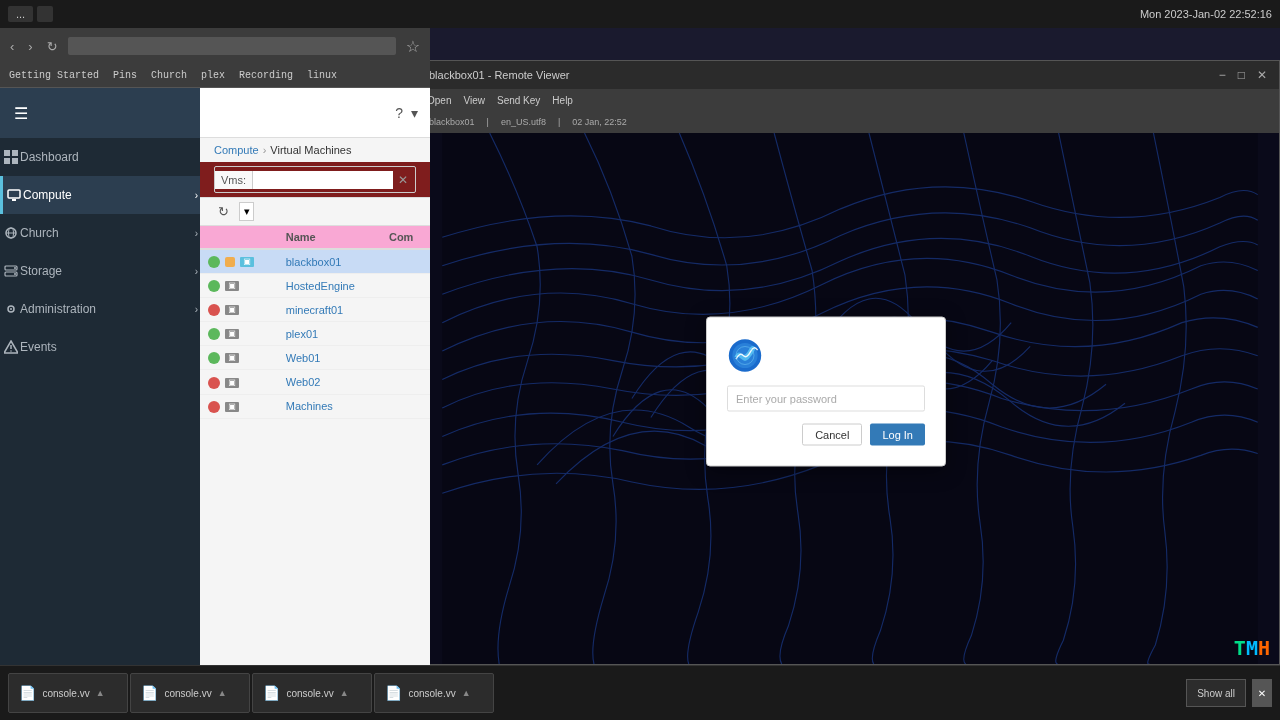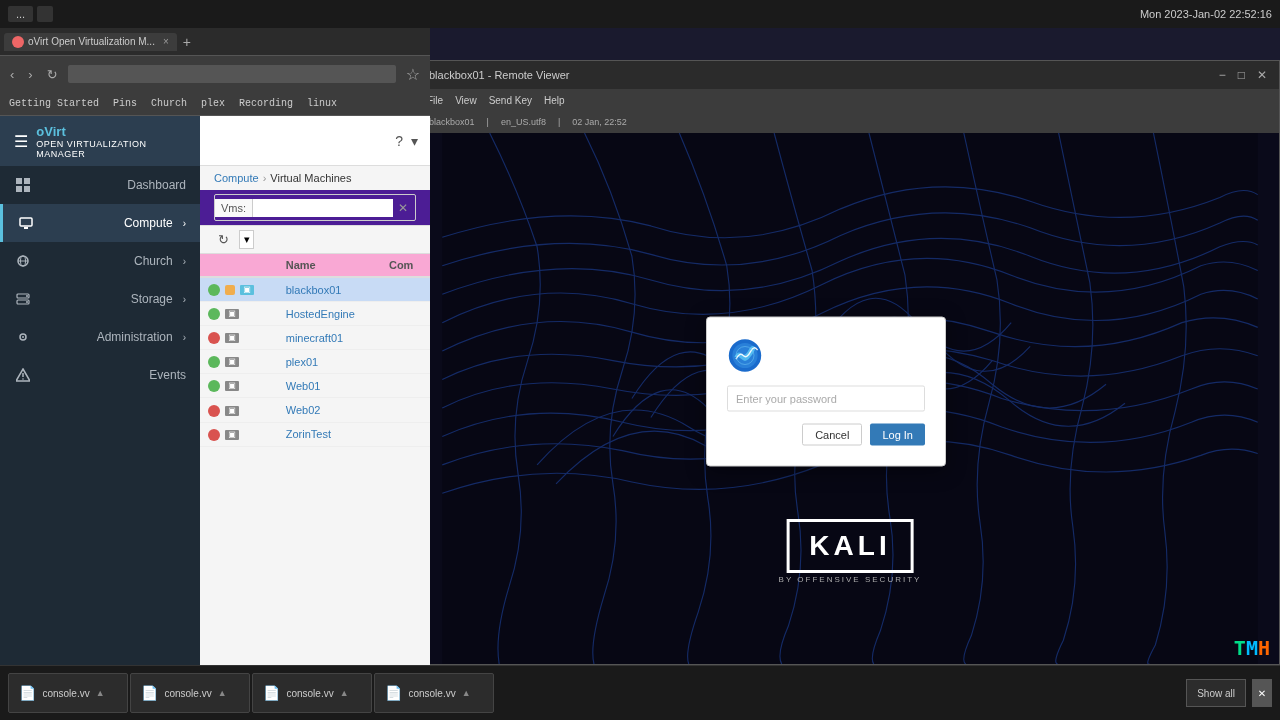--- a/index.html
+++ b/index.html
@@ -183,27 +183,25 @@
       letter-spacing: 0.5px;
     }
     .sidebar-logo-area {
       display: flex;
       flex-direction: column;
     }
 
     .sidebar-nav-item {
       display: flex;
       align-items: center;
-      gap: 10px;
-      padding: 10px 14px;
+      padding: 10px 2px;
       color: #adb5bd;
       font-size: 12px;
       cursor: pointer;
       position: relative;
-      text-align: right;
     }
     .sidebar-nav-item.active {
       background: #2c3e50;
       color: #fff;
       border-left: 3px solid #5bc0de;
     }
     .sidebar-nav-icon {
       width: 18px;
       height: 18px;
       display: flex;
@@ -271,21 +269,21 @@
     .breadcrumb-current {
       color: #333;
     }
 
     
     .vm-toolbar {
       padding: 4px 14px;
       display: flex;
       align-items: center;
       gap: 8px;
-      background: #4c1d95;
+      background: #7f1d1d;
       border-bottom: 1px solid #ddd;
       flex-shrink: 0;
     }
     .vm-search {
       display: flex;
       align-items: center;
       border: 1px solid #ccc;
       border-radius: 2px;
       overflow: hidden;
     }
@@ -649,28 +647,20 @@
 <div class="taskbar-top">
   <div class="taskbar-top-left">
     <div class="tab-item">...</div>
     <div class="tab-item"></div>
   </div>
   <div class="taskbar-top-right">Mon  2023-Jan-02  22:52:16</div>
 </div>
 
 <div class="browser-window">
 
-  <div class="browser-tabs">
-    <div class="browser-tab">
-      <div class="browser-tab-icon"></div>
-      <span>oVirt Open Virtualization M...</span>
-      <span class="browser-tab-close">×</span>
-    </div>
-    <div class="browser-new-tab-btn">+</div>
-  </div>
 
   <div class="browser-toolbar">
     <span class="browser-nav-btn">‹</span>
     <span class="browser-nav-btn">›</span>
     <span class="browser-nav-btn">↻</span>
     <input class="browser-address" type="text" value="" style="">
     <span class="browser-new-tab">☆</span>
   </div>
 
   <div class="bookmarks-bar">
@@ -680,24 +670,20 @@
     <span class="bookmark-item">plex</span>
     <span class="bookmark-item">Recording</span>
     <span class="bookmark-item">linux</span>
   </div>
 
   <div class="ovirt-content">
 
     <div class="sidebar">
       <div class="sidebar-header">
         <span class="sidebar-menu-icon">☰</span>
-        <div class="sidebar-logo-area">
-          <span class="sidebar-logo">oVirt</span>
-          <span class="sidebar-app-name">OPEN VIRTUALIZATION MANAGER</span>
-        </div>
       </div>
 
       <div class="sidebar-nav-item">
         <div class="sidebar-nav-icon">
           <svg width="14" height="14" viewBox="0 0 14 14" fill="#adb5bd">
             <rect x="0" y="0" width="6" height="6"></rect>
               <rect x="8" y="0" width="6" height="6"></rect>
             <rect x="0" y="8" width="6" height="6"></rect>
               <rect x="8" y="8" width="6" height="6"></rect>
           </svg>
@@ -850,42 +836,42 @@
                 <span class="vm-type-icon">▣</span>
               </td>
               <td style="color:#337ab7;">Web02</td>
               <td></td>
             </tr>
             <tr>
               <td>
                 <span class="status-icon status-down"></span>
                 <span class="vm-type-icon">▣</span>
               </td>
-              <td style="color:#337ab7;">ZorinTest</td>
+              <td style="color:#337ab7;">Machines</td>
               <td></td>
             </tr>
           </tbody>
         </table>
       </div>
     </div>
   </div>
 </div>
 
 <div class="remote-viewer">
   <div class="remote-viewer-titlebar">
     <span class="remote-viewer-title">blackbox01 - Remote Viewer</span>
     <div class="remote-viewer-controls">
       <span class="rv-control-btn">−</span>
       <span class="rv-control-btn">□</span>
       <span class="rv-control-btn">✕</span>
     </div>
   </div>
 
   <div class="remote-viewer-menu">
-    <span class="rv-menu-item">File</span>
+    <span class="rv-menu-item">Open</span>
     <span class="rv-menu-item">View</span>
     <span class="rv-menu-item">Send Key</span>
     <span class="rv-menu-item">Help</span>
   </div>
 
   <div class="rv-status-bar">
     <span class="rv-status-item">blackbox01</span>
     <span class="rv-status-item">|</span>
     <span class="rv-status-item">en_US.utf8</span>
     <span class="rv-status-item">|</span>
@@ -918,26 +904,20 @@
         <path d="M750,0 Q768,88 782,162 Q790,226 773,293 Q754,360 762,420 Q770,482 752,540 Q740,562 746,560"></path>
 
         <path d="M200,280 Q250,200 300,250 Q350,300 400,220 Q450,140 500,200 Q550,260 600,200"></path>
         <path d="M220,300 Q270,220 320,268 Q370,320 420,240 Q470,160 520,220 Q570,280 620,225"></path>
         <path d="M180,320 Q230,240 280,290 Q330,340 380,260 Q430,175 480,240 Q530,300 580,240"></path>
         <path d="M100,350 Q180,260 260,310 Q340,360 420,280 Q500,195 580,265 Q640,315 700,265"></path>
         <path d="M120,370 Q200,285 278,330 Q358,380 438,300 Q518,215 598,282 Q658,335 720,285"></path>
       </g>
     </svg>
 
-    <div class="kali-logo">
-      <div class="kali-logo-box">
-        <div class="kali-logo-text">KALI</div>
-      </div>
-      <div class="kali-subtext">BY OFFENSIVE SECURITY</div>
-    </div>
 
     <div class="password-dialog">
       <div class="dialog-header">
         <div class="dialog-icon">
           
           <svg viewBox="0 0 40 40" xmlns="http://www.w3.org/2000/svg">
             <circle cx="20" cy="20" r="18" fill="#1a6bcc"></circle>
             <circle cx="20" cy="20" r="14" fill="#2980d9"></circle>
 
             <path d="M8,22 Q12,14 16,18 Q20,22 24,14 Q28,6 32,12 Q28,20 24,24 Q20,28 16,24 Q12,20 8,22Z" fill="#5bc8f5" opacity="0.8"></path>

